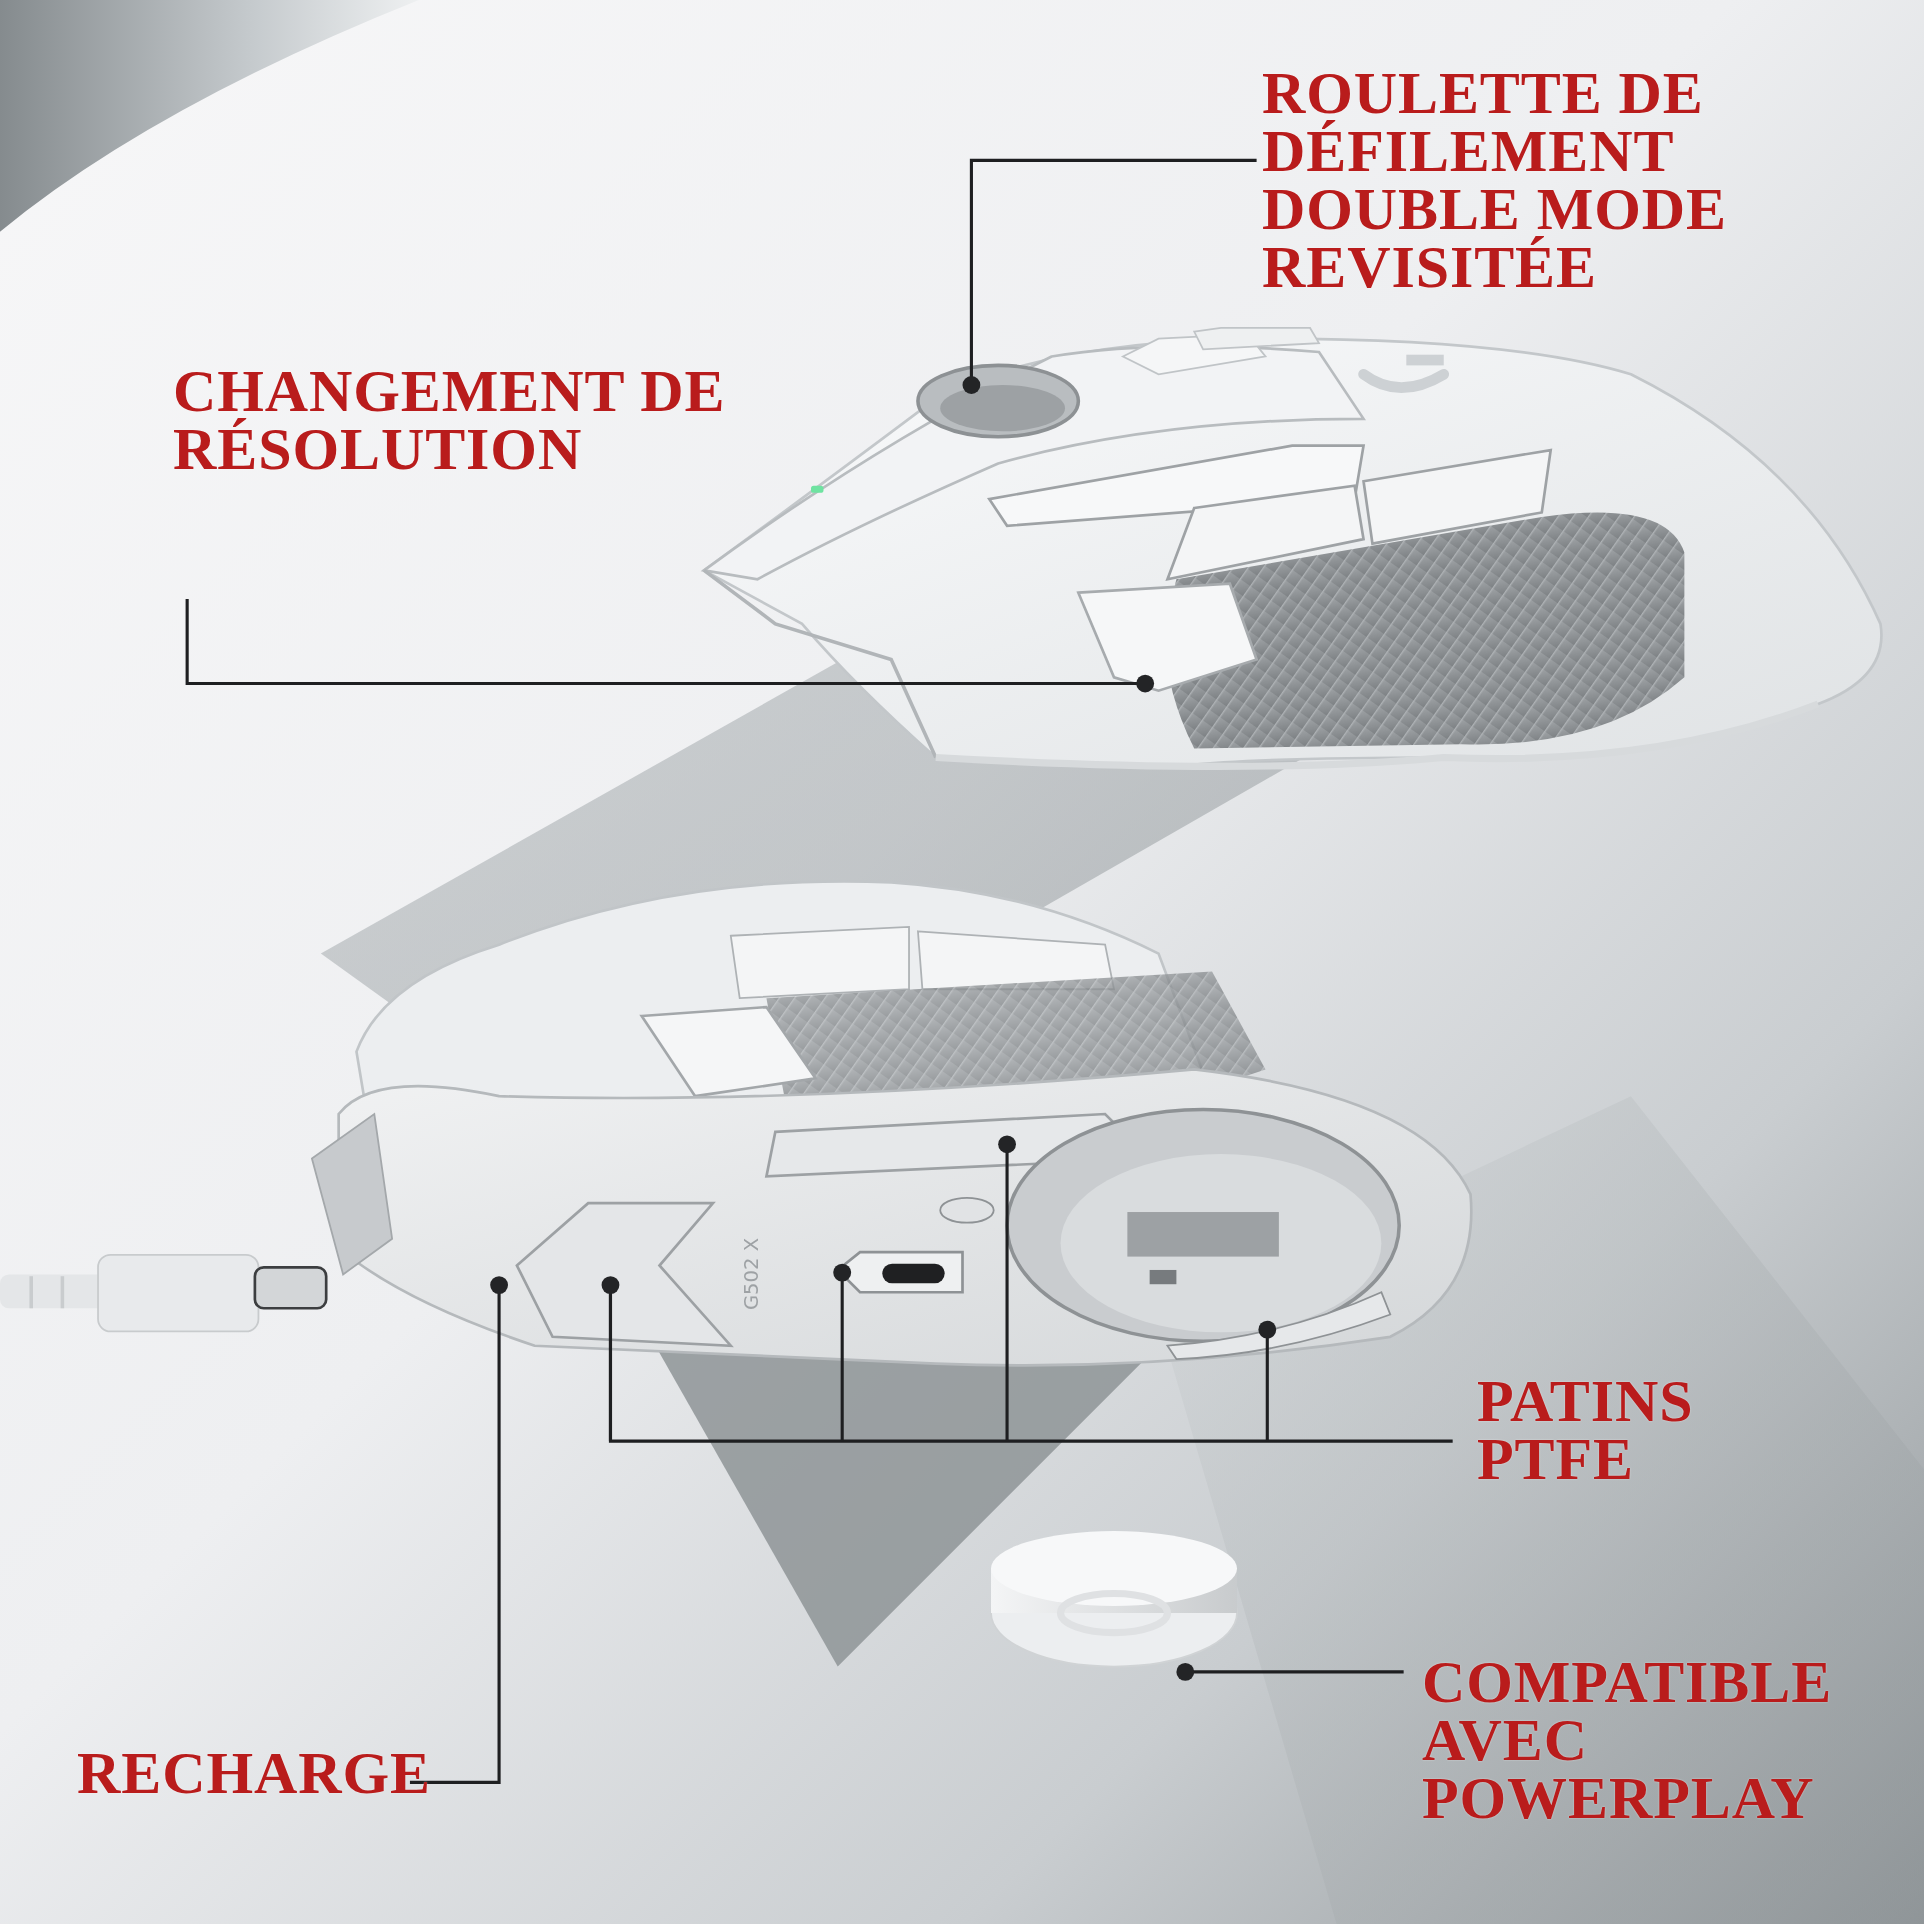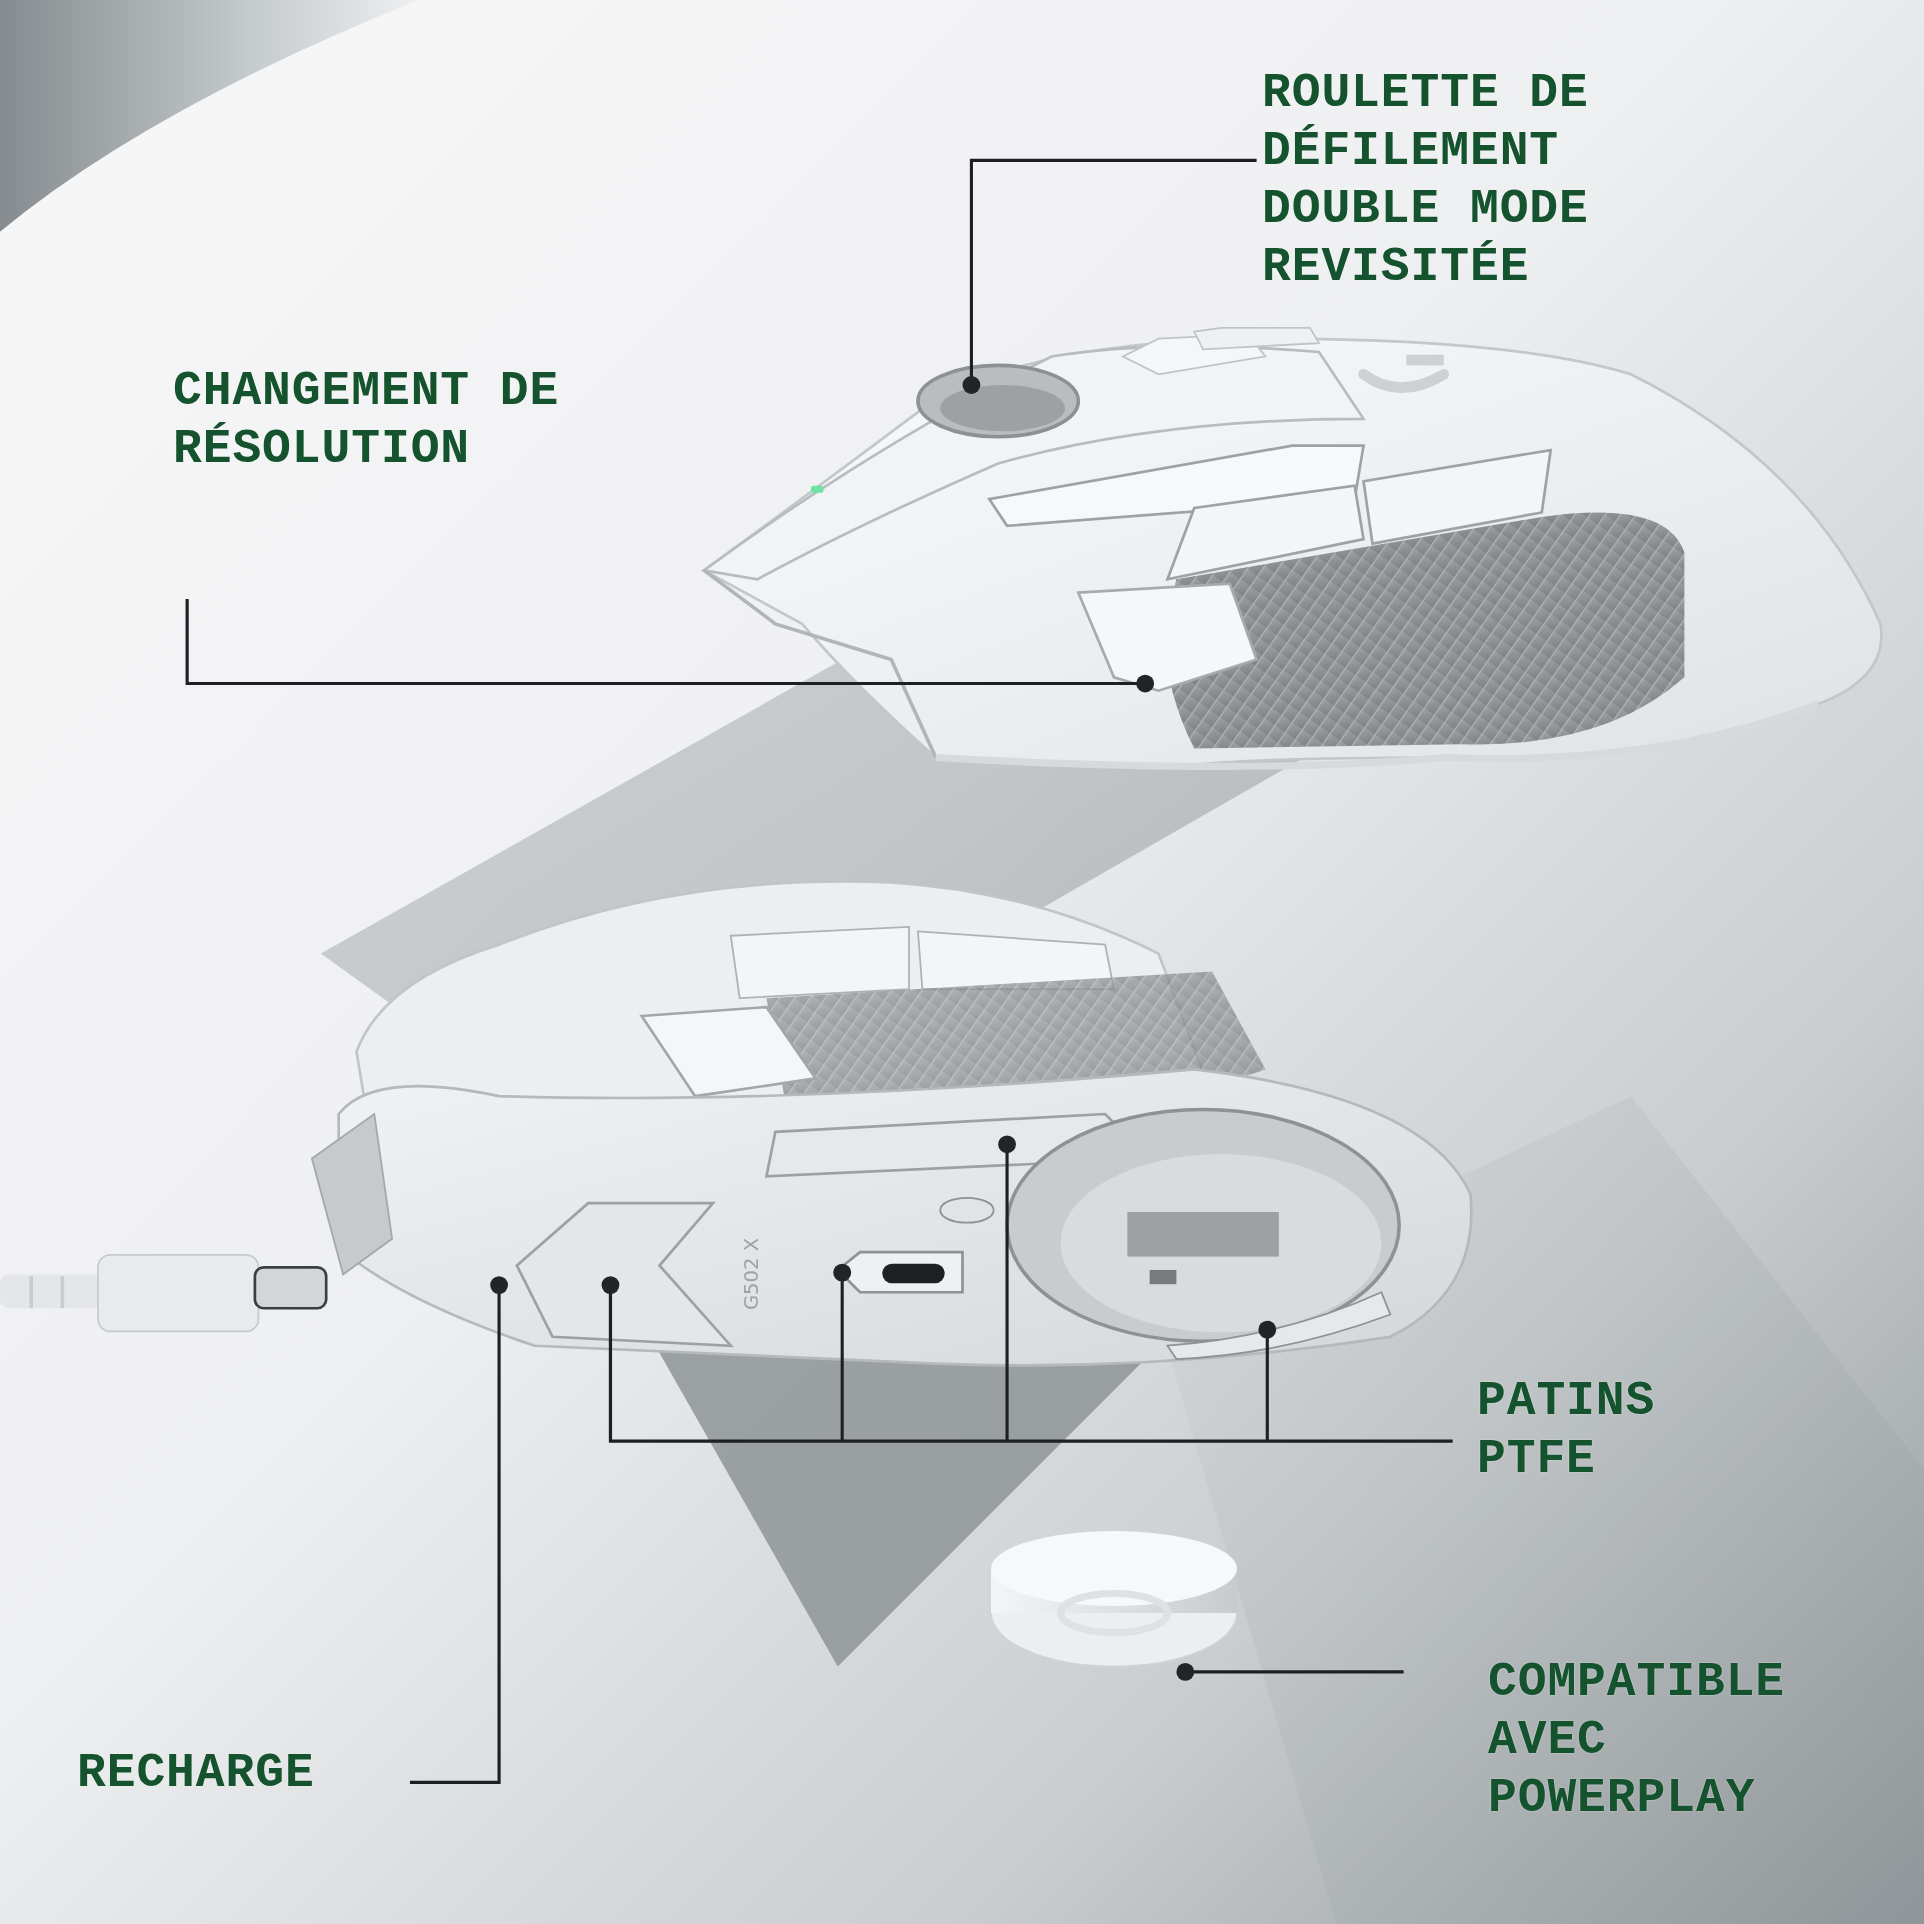--- a/index.html
+++ b/index.html
@@ -4,35 +4,35 @@
   <style>
     html, body { margin: 0; padding: 0; }
     body {
       width: 1925px; height: 1925px; overflow: hidden; position: relative;
       background: #f3f3f5;
       font-family: "DejaVu Sans", "Liberation Sans", sans-serif;
     }
     #stage { position: absolute; left: 0; top: 0; width: 1925px; height: 1925px; }
     .label {
       position: absolute;
-      font-family: Liberation Mono, monospace;
+      font-family: Liberation Serif, serif;
       font-weight: 700;
-      color: #14532d;
-      font-size: 48px;
+      color: #b91c1c;
+      font-size: 60px;
       line-height: 58px;
       letter-spacing: 0.9px;
       text-transform: uppercase;
       text-shadow: 0 0 1.8px rgba(255,255,255,0.6);
       white-space: nowrap;
     }
     .label .line { display: block; }
     #label-scroll-wheel { left: 1262px; top: 64px; }
     #label-dpi-button   { left: 173px;  top: 362px; }
     #label-ptfe-feet    { left: 1477px; top: 1372px; }
-    #label-powerplay    { left: 1488px; top: 1653px; }
+    #label-powerplay    { left: 1422px; top: 1653px; }
     #label-usbc         { left: 77px;   top: 1744px; text-align: center; }
   </style>
 </head>
 <body>
 
 <svg id="stage" viewBox="0 0 2160 2160" xmlns="http://www.w3.org/2000/svg">
   <defs>
     <linearGradient id="bgGrad" x1="0" y1="0" x2="1" y2="1">
       <stop offset="0" stop-color="#f7f7f8"></stop>
       <stop offset="0.45" stop-color="#eeeff1"></stop>

